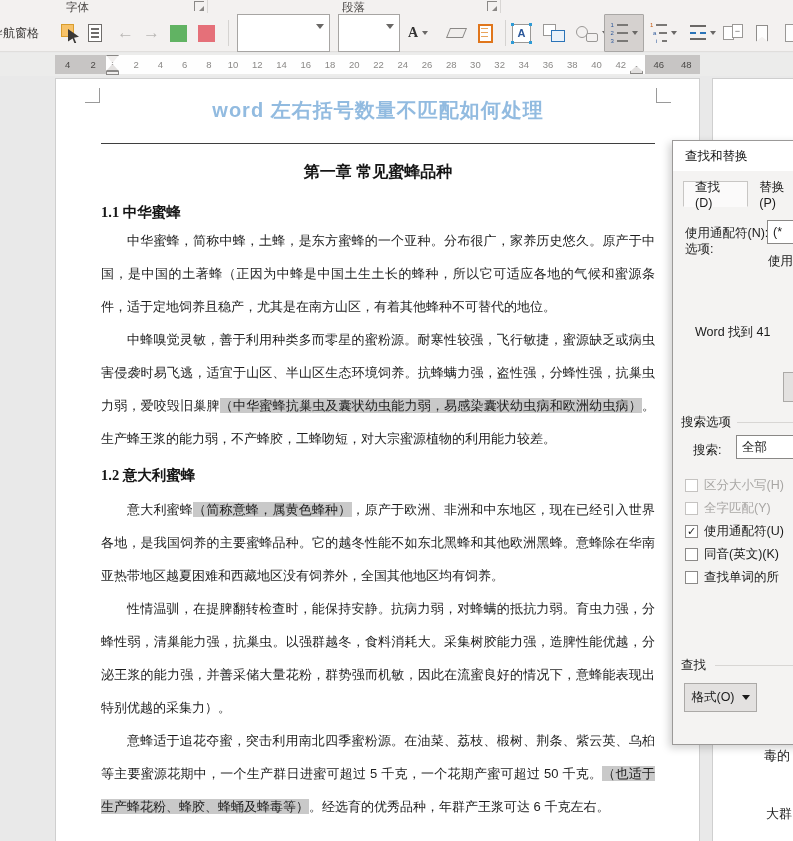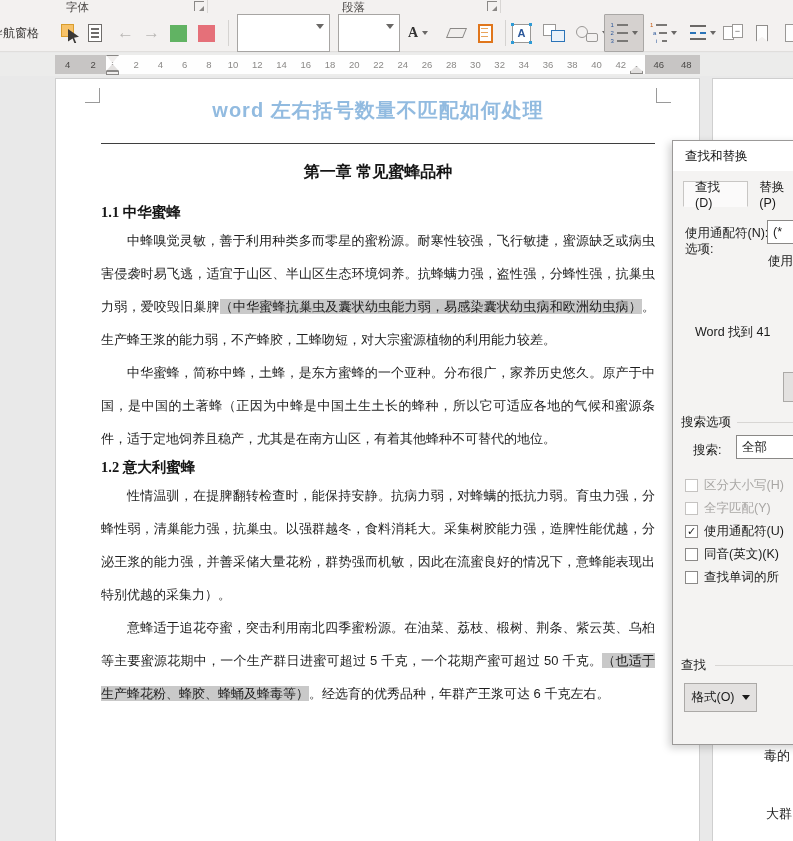--- a/index.html
+++ b/index.html
@@ -71,21 +71,21 @@
   
   .page1 { position:absolute; left:55px; top:78px; width:645px; height:763px; background:#fff; border:1px solid #cfcfcf; border-bottom:0; }
   .page2 { position:absolute; left:712px; top:78px; width:81px; height:763px; background:#fff; border:1px solid #cfcfcf; border-right:0; border-bottom:0; }
   .cropmark { position:absolute; width:15px; height:15px; }
   .cm-l { left:29px; top:9px; border-right:1px solid #9a9a9a; border-bottom:1px solid #9a9a9a; }
   .cm-r { left:600px; top:9px; border-left:1px solid #9a9a9a; border-bottom:1px solid #9a9a9a; }
   .content { padding:14px 44px 0 45px; }
   .doc-title { font-size:20px; font-weight:bold; color:#92bbe0; text-align:center; line-height:34px; padding-bottom:16px; border-bottom:1px solid #3f3f3f; letter-spacing:1px; }
   .chapter { margin-top:16px; font-size:16px; font-weight:bold; color:#151515; text-align:center; line-height:24px; }
   .sec-h { margin-top:16px; font-size:14.5px; font-weight:bold; color:#151515; line-height:24px; font-family:"Liberation Serif","DejaVu Serif",serif; }
-  .sec-h.s2 { margin-top:0; }
+  .sec-h.s2 { margin-top:8px; }
   .content p { font-size:13px; line-height:33px; color:#1d1d1d; text-align:justify; text-indent:2em; }
   p.mt6 { margin-top:6px; }
   .hl { background:#c9c9c9; }
   .frag { position:absolute; font-size:13px; color:#1d1d1d; }
 
   
   .dialog { position:absolute; left:672px; top:140px; width:140px; height:605px; background:#f4f3f2; border:1px solid #9b9998; box-shadow:-3px 3px 8px rgba(0,0,0,.18); z-index:10; }
   .dlg-titlebar { position:absolute; left:0; top:0; width:100%; height:30px; background:#fff; display:flex; align-items:center; padding-left:12px; font-size:12.5px; color:#111; }
   .dlg-tabs { position:absolute; left:10px; top:40px; height:26px; display:flex; }
   .tab { height:26px; padding:0 11px; font-size:12.5px; color:#1a1a1a; display:flex; align-items:center; }
@@ -256,23 +256,24 @@
   <span class="marker m-right"></span>
 </div>
 
 <div class="page1">
   <span class="cropmark cm-l"></span>
   <span class="cropmark cm-r"></span>
   <div class="content">
     <div class="doc-title">word 左右括号数量不匹配如何处理</div>
     <div class="chapter">第一章 常见蜜蜂品种</div>
     <div class="sec-h">1.1 中华蜜蜂</div>
+    <p><span>中华蜜蜂，简称中蜂，土蜂，是东方蜜蜂的一个亚种。分布很广，家养历史悠久。原产于中国，是中国的土著蜂（正因为中蜂是中国土生土长的蜂种，所以它可适应各地的气候和蜜源条件，适于定地饲养且稳产，尤其是在南方山区，有着其他蜂种不可替代的地位。</span></p>
     <p><span>中蜂嗅觉灵敏，善于利用种类多而零星的蜜粉源。耐寒性较强，飞行敏捷，蜜源缺乏或病虫害侵袭时易飞逃，适宜于山区、半山区生态环境饲养。抗蜂螨力强，盗性强，分蜂性强，抗巢虫力弱，爱咬毁旧巢脾</span><span class="hl">（中华蜜蜂抗巢虫及囊状幼虫能力弱，易感染囊状幼虫病和欧洲幼虫病）</span><span>。生产蜂王浆的能力弱，不产蜂胶，工蜂吻短，对大宗蜜源植物的利用能力较差。</span></p>
-    <p><span>中华蜜蜂，简称中蜂，土蜂，是东方蜜蜂的一个亚种。分布很广，家养历史悠久。原产于中国，是中国的土著蜂（正因为中蜂是中国土生土长的蜂种，所以它可适应各地的气候和蜜源条件，适于定地饲养且稳产，尤其是在南方山区，有着其他蜂种不可替代的地位。</span></p>
     <div class="sec-h s2">1.2 意大利蜜蜂</div>
+    <p class="mt6"><span>意大利蜜蜂</span><span class="hl">（简称意蜂，属黄色蜂种）</span><span>，原产于欧洲、非洲和中东地区，现在已经引入世界各地，是我国饲养的主要蜜蜂品种。它的越冬性能不如东北黑蜂和其他欧洲黑蜂。意蜂除在华南亚热带地区越夏困难和西藏地区没有饲养外，全国其他地区均有饲养。</span></p>
     <p><span>性情温驯，在提脾翻转检查时，能保持安静。抗病力弱，对蜂螨的抵抗力弱。育虫力强，分蜂性弱，清巢能力强，抗巢虫。以强群越冬，食料消耗大。采集树胶能力强，造脾性能优越，分泌王浆的能力强，并善采储大量花粉，群势强而机敏，因此在流蜜良好的情况下，意蜂能表现出特别优越的采集力）。</span></p>
     <p><span>意蜂适于追花夺蜜，突击利用南北四季蜜粉源。在油菜、荔枝、椴树、荆条、紫云英、乌桕等主要蜜源花期中，一个生产群日进蜜可超过 5 千克，一个花期产蜜可超过 50 千克。</span><span class="hl">（也适于生产蜂花粉、蜂胶、蜂蛹及蜂毒等）</span><span>。经选育的优秀品种，年群产王浆可达 6 千克左右。</span></p>
   </div>
 </div>
 
 <div class="page2">
   <span class="frag" style="left:51px; top:668px">毒的</span>
   <span class="frag" style="left:53px; top:726px">大群</span>
 </div>
 

